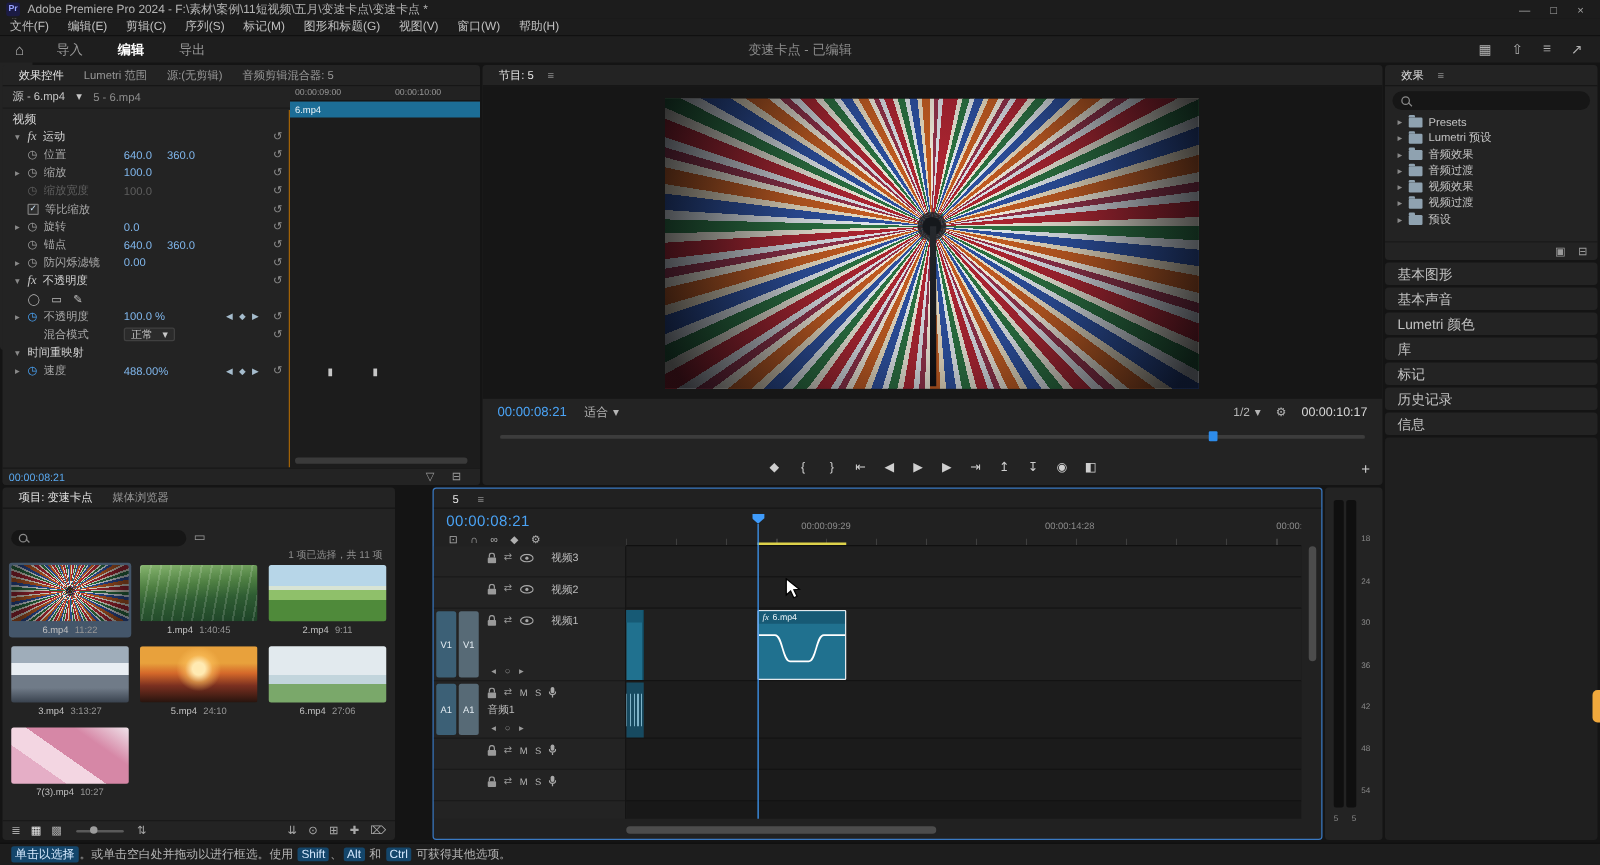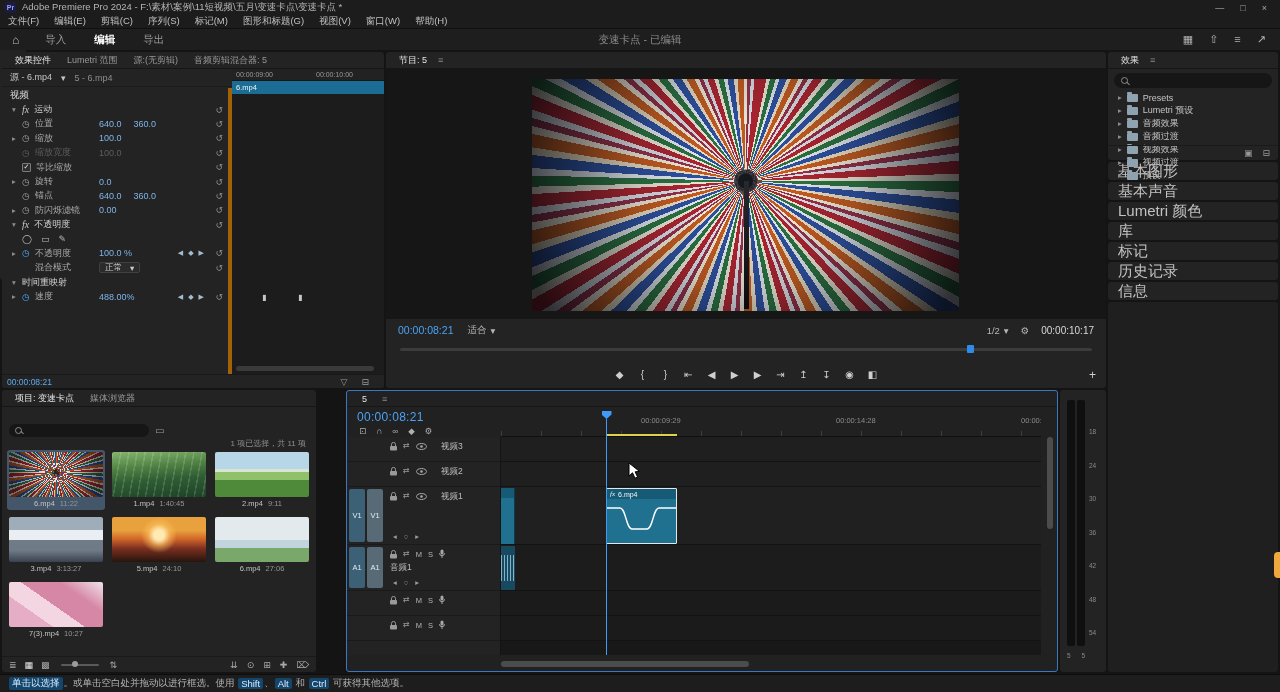--- a/index.html
+++ b/index.html
@@ -23,21 +23,21 @@
   .panel{position:absolute;background:#232323;border-radius:3px;overflow:hidden}
   .ptabs{height:17px;display:flex;align-items:center;border-bottom:1px solid #161616;padding:0 6px;font-size:9px;color:#979797;gap:2px}
   .ptab{padding:0 7px;height:100%;display:flex;align-items:center;gap:4px;white-space:nowrap}
   .ptab.active{color:#e4e4e4}
   .pmenu{margin-left:2px;color:#8a8a8a}
 
   
   #ec-panel{left:2px;top:52px;width:382px;height:336px}
   .ec-src{position:absolute;top:17px;left:0;width:230px;height:18px;display:flex;align-items:center;gap:9px;padding:0 8px;font-size:9px;color:#c6c6c6;border-bottom:1px solid #1b1b1b}
   .ec-src .dim{color:#8d8d8d}
-  .ec-props{position:absolute;top:36px;left:0;width:230px;bottom:6px;border-right:4px solid #a16207}
+  .ec-props{position:absolute;top:36px;left:0;width:230px;bottom:6px;border-right:1px solid #a16207}
   .ecrow{height:14.4px;display:flex;align-items:center;position:relative;padding-left:10px;font-size:9px;color:#a9a9a9;white-space:nowrap}
   .ecrow .chev{width:10px;color:#8a8a8a;font-size:7.5px}
   .sw{width:13px;color:#9f9f9f;font-size:9px}
   .sw.on{color:#4aa3f5}
   .plabel{width:64px;overflow:hidden}
   .pval{color:#7fb5ea;margin-right:12px}
   .sec{color:#d8d8d8;font-size:9.5px;padding-left:8px}
   .elabel{color:#d2d2d2}
   .fxb{font-style:italic;font-family:"Liberation Serif","DejaVu Serif",serif;color:#c8c8c8;margin-right:5px;font-size:10px}
   .reset{position:absolute;right:5px;color:#8f8f8f;font-size:9px}
@@ -78,30 +78,30 @@
   .pg-scrub{position:absolute;left:14px;right:14px;top:293px;height:8px}
   .pg-scrub .track{position:absolute;left:0;right:0;top:3px;height:3px;background:#3c3c3c;border-radius:2px}
   .pg-scrub .ph{position:absolute;left:82%;top:0;width:7px;height:8px;background:#2d8ceb;border-radius:1px}
   .pg-transport{position:absolute;left:0;right:0;bottom:3px;height:22px;display:flex;align-items:center;justify-content:center;gap:13px;color:#cfcfcf;font-size:10px}
   .pg-transport .ticon{min-width:10px;text-align:center}
   .pg-plus{position:absolute;right:10px;bottom:6px;color:#cfcfcf;font-size:12px}
 
   
   #right-col{position:absolute;left:1108px;top:52px;width:170px;height:620px;background:#141414;display:flex;flex-direction:column;gap:2px}
   .subpanel{background:#232323;border-radius:3px;flex-shrink:0}
-  .sp-effects{height:108px;position:relative}
+  .sp-effects{height:156px;position:relative}
   .fx-search{margin:4px 6px 3px;height:15px;background:#161616;border-radius:8px;display:flex;align-items:center;gap:5px;padding:0 7px}
   .mag{width:7px;height:7px;border:1.3px solid #8a8a8a;border-radius:50%;position:relative;flex-shrink:0}
   .mag::after{content:"";position:absolute;width:4px;height:1.3px;background:#8a8a8a;right:-3px;bottom:-1px;transform:rotate(45deg)}
   .fx-item{height:13px;display:flex;align-items:center;gap:5px;padding-left:10px;font-size:9px;color:#c4c4c4}
   .fx-item .chev{color:#8a8a8a;font-size:7.5px}
   .folder{width:11px;height:8px;background:#8fa2b0;border-radius:1px;position:relative;flex-shrink:0}
   .folder::before{content:"";position:absolute;top:-2px;left:0;width:5px;height:2px;background:#8fa2b0;border-radius:1px 1px 0 0}
   .fx-foot{position:absolute;left:0;right:0;bottom:0;height:15px;border-top:1px solid #1a1a1a;display:flex;justify-content:flex-end;gap:10px;align-items:center;padding-right:8px;color:#9a9a9a;font-size:9px}
-  .cp{height:18px;display:flex;align-items:center;padding:0 10px;font-size:15px;color:#c2c2c2}
+  .cp{height:18px;display:flex;align-items:center;padding:0 10px;font-size:11px;color:#c2c2c2}
   .sp-body{flex:1;background:#1f1f1f;border-radius:3px}
 
   
   #project-panel{left:2px;top:390px;width:314px;height:282px}
   .pj-file{position:absolute;top:17px;left:0;right:0;height:15px;display:flex;align-items:center;padding:0 7px;font-size:9px;color:#c6c6c6}
   .pj-searchrow{position:absolute;top:32px;left:0;right:0;height:16px;display:flex;align-items:center;gap:6px;padding:0 7px}
   .pj-search{flex:0 0 140px;height:13px;background:#161616;border-radius:7px;display:flex;align-items:center;gap:5px;padding:0 6px}
   .pj-info{position:absolute;top:48px;left:0;right:0;height:11px;text-align:right;padding-right:10px;font-size:8px;color:#8f8f8f}
   .pj-grid{position:absolute;top:60px;left:5px;right:5px;bottom:17px;display:grid;grid-template-columns:repeat(3,1fr);grid-auto-rows:60px;gap:5px 5px;overflow:hidden}
   .pj-item{padding:2px;border-radius:3px}

